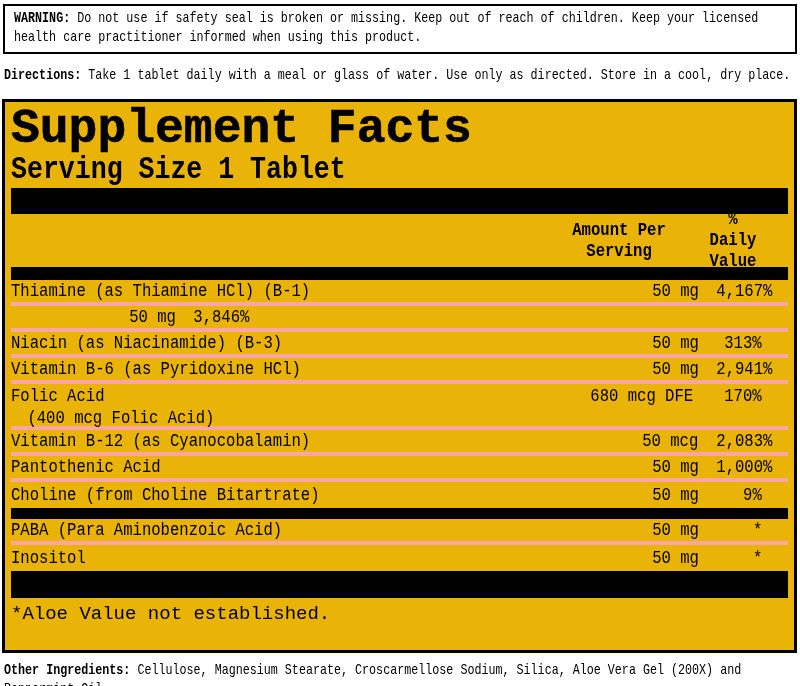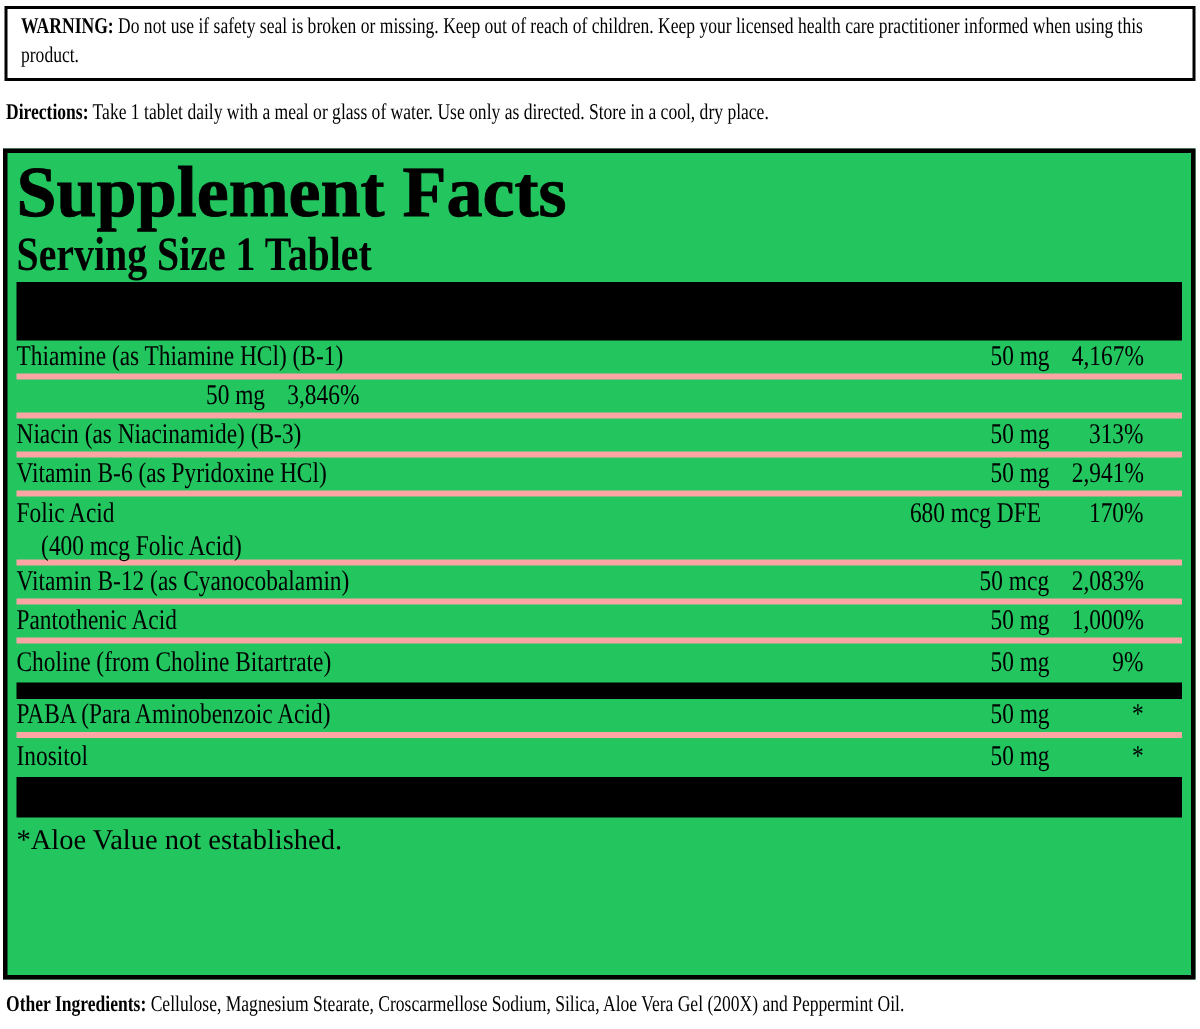--- a/index.html
+++ b/index.html
@@ -1,19 +1,19 @@
 <!DOCTYPE html>
 <html><head>
 <meta charset="utf-8">
 <style>
   html,body { margin:0; padding:0; background:#ffffff; }
   .canvas {
     position:relative; width:800px; height:686px;
     background:#fff; color:#000;
-    font-family:Liberation Serif, serif;
+    font-family:Liberation Mono, monospace;
     overflow:hidden;
   }
   
   .cnd { display:inline-block; transform:scaleX(0.82); white-space:nowrap; }
   .name .cnd { transform-origin:0 50%; }
   .amt  .cnd { transform-origin:50% 50%; }
   .dv   .cnd { transform-origin:100% 50%; }
   .futcond { width:128.2%; transform:scaleX(0.78); transform-origin:0 0; }
 
   
@@ -21,21 +21,21 @@
     position:absolute; left:3px; top:4px; width:794px; box-sizing:border-box;
     border:2px solid #000; padding:3px 9px 5px;
     font-size:15px; line-height:19px;
   }
   
   #directions { position:absolute; left:4px; top:66px; width:794px; font-size:15px; line-height:19px; }
 
   
   #panel {
     position:absolute; left:2px; top:99px; width:795px; height:554px;
-    box-sizing:border-box; border:3px solid #000; padding:0 6px; background:#22c55e;
+    box-sizing:border-box; border:3px solid #000; padding:0 6px; background:#eab308;
   }
   .title {
     font-size:48px; font-weight:bold; line-height:50px; margin-top:2px;
     -webkit-text-stroke:0.6px #000; letter-spacing:0px; white-space:nowrap;
   }
   .serving {
     font-size:32px; font-weight:bold; line-height:31px;
     display:inline-block; transform:scaleX(0.83); transform-origin:0 0; white-space:nowrap;
   }
   .bar { background:#000; }
@@ -83,20 +83,31 @@
   </div>
 
   <div id="panel">
     <div class="title">Supplement Facts</div>
     <div>
       <span class="serving">Serving Size 1 Tablet</span>
     </div>
 
     <div class="bar bar-serving"></div>
 
+    <div class="head-row">
+      <div class="head-spacer"></div>
+      <div class="col-amt">
+        <span class="cnd">Amount Per
+Serving</span>
+      </div>
+      <div class="col-dv">
+        <span class="cnd">% Daily
+Value</span>
+      </div>
+    </div>
 
     <div class="bar bar-head"></div>
 
     <div id="rows">
   <div class="row">
     <div class="name">
       <span class="cnd">
         <span class="nm-main">Thiamine (as Thiamine HCl) (B-1)</span>
         
       </span>

